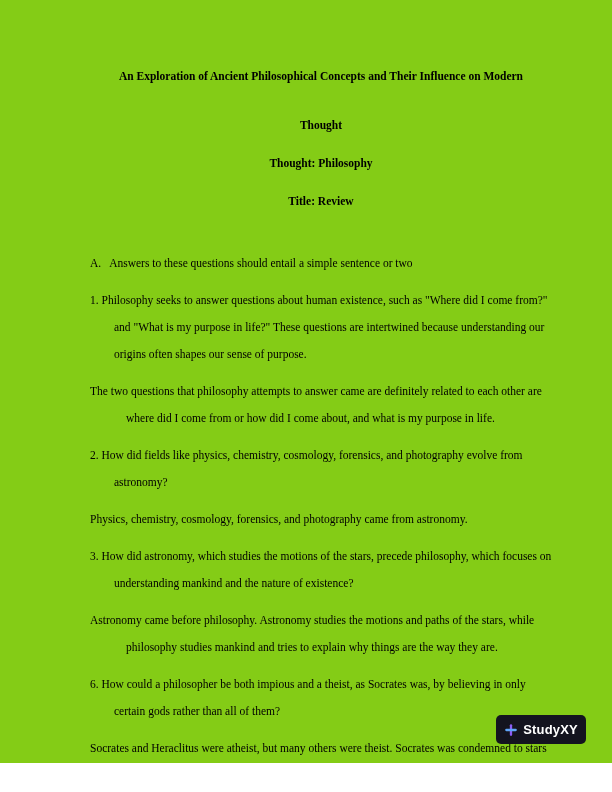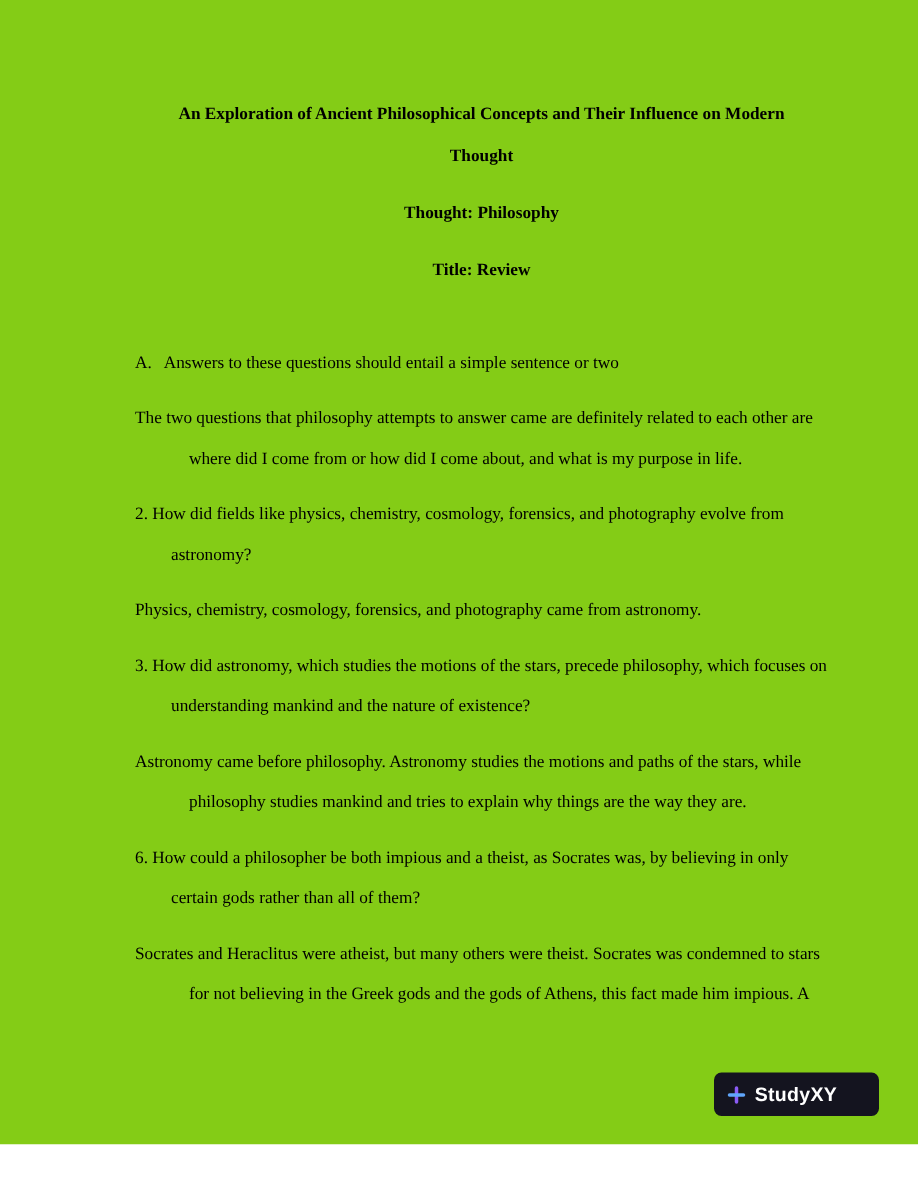--- a/index.html
+++ b/index.html
@@ -36,50 +36,51 @@
   .instruction { white-space: pre-wrap; margin-top: 35px; }
   .logo-badge {
     position: absolute;
     right: 26px;
     bottom: 19px;
     height: 29px;
     background: #14141f;
     border-radius: 5px;
     display: flex;
     align-items: center;
-    padding: 0 28px 0 8px;
+    padding: 0 8px 0 8px;
     gap: 5px;
   }
   .logo-icon { display: inline-flex; }
   .logo-text {
     font-family: "Liberation Sans", sans-serif;
     color: #ffffff;
     font-size: 13px;
     letter-spacing: 0.2px;
   }
   .logo-study { font-weight: 600; }
   .logo-xy { font-weight: 800; }
 </style>
 </head>
 <body>
 
 <div class="page">
   <div class="content">
 
     <div class="title-block">
       <div class="heading" style="margin-bottom:0;">An Exploration of Ancient Philosophical Concepts and Their Influence on Modern</div>
-      <div class="heading" style="margin-bottom:0;">Thought</div>
+      <div class="heading" style="margin-bottom:0;margin-top:21px;">Thought</div>
     </div>
 
     <div class="heading">Thought: Philosophy</div>
 
     <div class="heading">Title: Review</div>
 
     <p class="para instruction">A.   Answers to these questions should entail a simple sentence or two</p>
 
+    <p class="para q">1. Philosophy seeks to answer questions about human existence, such as "Where did I come from?" and "What is my purpose in life?" These questions are intertwined because understanding our origins often shapes our sense of purpose.</p>
     <p class="para a">The two questions that philosophy attempts to answer came are definitely related to each other are where did I come from or how did I come about, and what is my purpose in life.</p>
 
     <p class="para q">2. How did fields like physics, chemistry, cosmology, forensics, and photography evolve from astronomy?</p>
     <p class="para a">Physics, chemistry, cosmology, forensics, and photography came from astronomy.</p>
 
     <p class="para q">3. How did astronomy, which studies the motions of the stars, precede philosophy, which focuses on understanding mankind and the nature of existence?</p>
     <p class="para a">Astronomy came before philosophy. Astronomy studies the motions and paths of the stars, while philosophy studies mankind and tries to explain why things are the way they are.</p>
 
     <p class="para q">6. How could a philosopher be both impious and a theist, as Socrates was, by believing in only certain gods rather than all of them?</p>
     <p class="para a">Socrates and Heraclitus were atheist, but many others were theist. Socrates was condemned to stars for not believing in the Greek gods and the gods of Athens, this fact made him impious. A</p>

